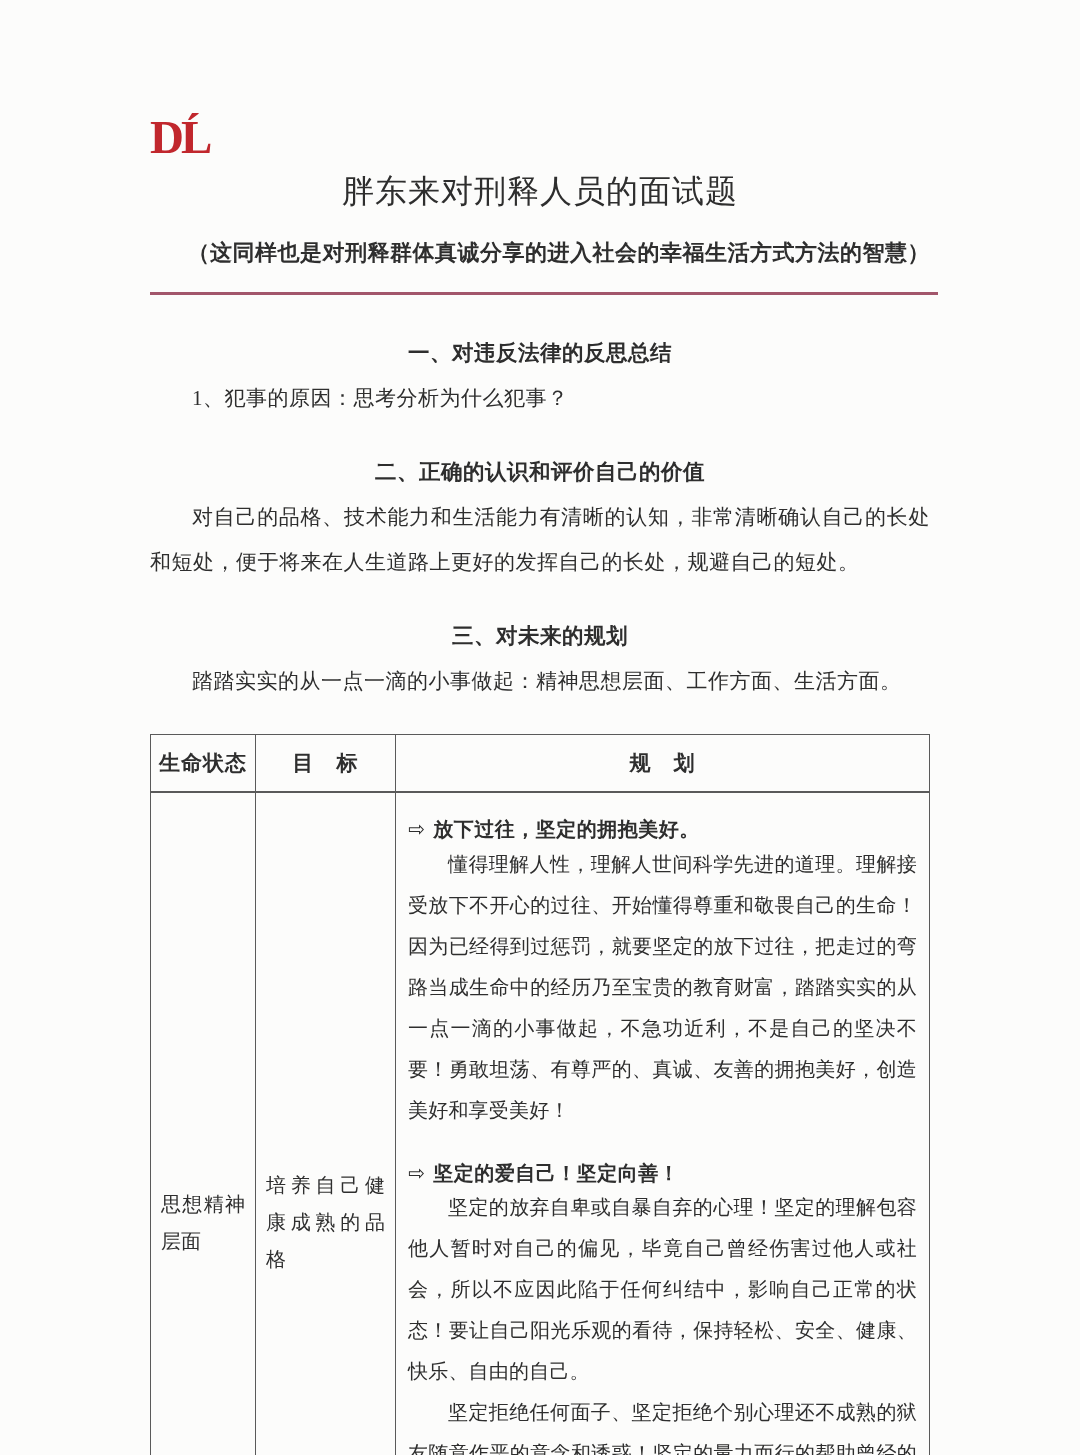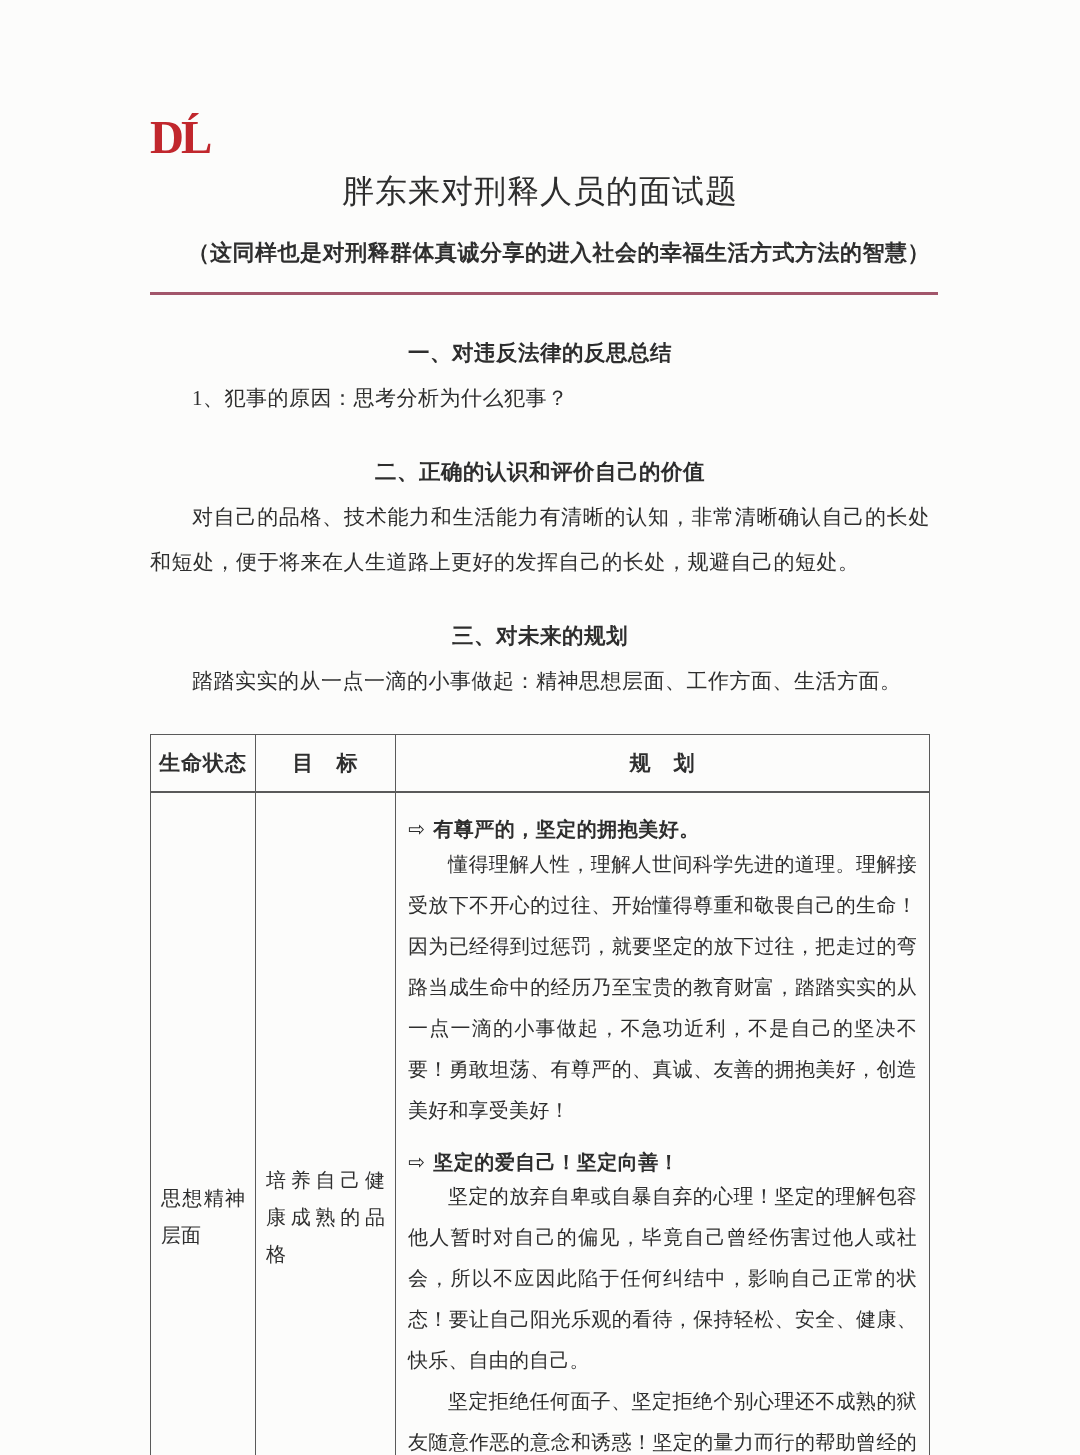--- a/index.html
+++ b/index.html
@@ -102,21 +102,21 @@
     vertical-align:top;
     padding:22px 12px 14px 12px;
     height:539px;
   }
   .plan-h{
     font-size:20px;
     font-weight:bold;
     line-height:28.5px;
     letter-spacing:0.5px;
   }
-  .plan-h.gap{margin-top:17px;}
+  .plan-h.gap{margin-top:28px;}
   .plan-h .arrow{
     font-family:"DejaVu Sans",sans-serif;
     font-weight:normal;
     margin-right:8px;
   }
   .plan-p{
     font-size:20px;
     line-height:41px;
     text-indent:2em;
     text-align:justify;
@@ -156,21 +156,21 @@
         <th>生命状态</th>
         <th>目　标</th>
         <th>规　划</th>
       </tr>
     </thead>
     <tbody>
       <tr>
         <td class="cell-state">思想精神层面</td>
         <td class="cell-goal">培养自己健康成熟的品格</td>
         <td class="cell-plan">
-          <p class="plan-h"><span class="arrow">⇨</span><span>有尊严的，坚定的拥抱美好。</span></p>
+          <p class="plan-h"><span class="arrow">⇨</span><span>放下过往，坚定的拥抱美好。</span></p>
           <p class="plan-p">懂得理解人性，理解人世间科学先进的道理。理解接受放下不开心的过往、开始懂得尊重和敬畏自己的生命！因为已经得到过惩罚，就要坚定的放下过往，把走过的弯路当成生命中的经历乃至宝贵的教育财富，踏踏实实的从一点一滴的小事做起，不急功近利，不是自己的坚决不要！勇敢坦荡、有尊严的、真诚、友善的拥抱美好，创造美好和享受美好！</p>
           <p class="plan-h gap"><span class="arrow">⇨</span><span>坚定的爱自己！坚定向善！</span></p>
           <p class="plan-p">坚定的放弃自卑或自暴自弃的心理！坚定的理解包容他人暂时对自己的偏见，毕竟自己曾经伤害过他人或社会，所以不应因此陷于任何纠结中，影响自己正常的状态！要让自己阳光乐观的看待，保持轻松、安全、健康、快乐、自由的自己。</p>
           <p class="plan-p">坚定拒绝任何面子、坚定拒绝个别心理还不成熟的狱友随意作恶的意念和诱惑！坚定的量力而行的帮助曾经的狱友共同走向善良和自信自立！</p>
           <p class="plan-p">坚定的远离让自己不开心的人和事！坚定的成就自己成为一个优秀、向善的、像传播美好的使者、像光一样的人！</p>
         </td>
       </tr>
     </tbody>
   </table>
 

